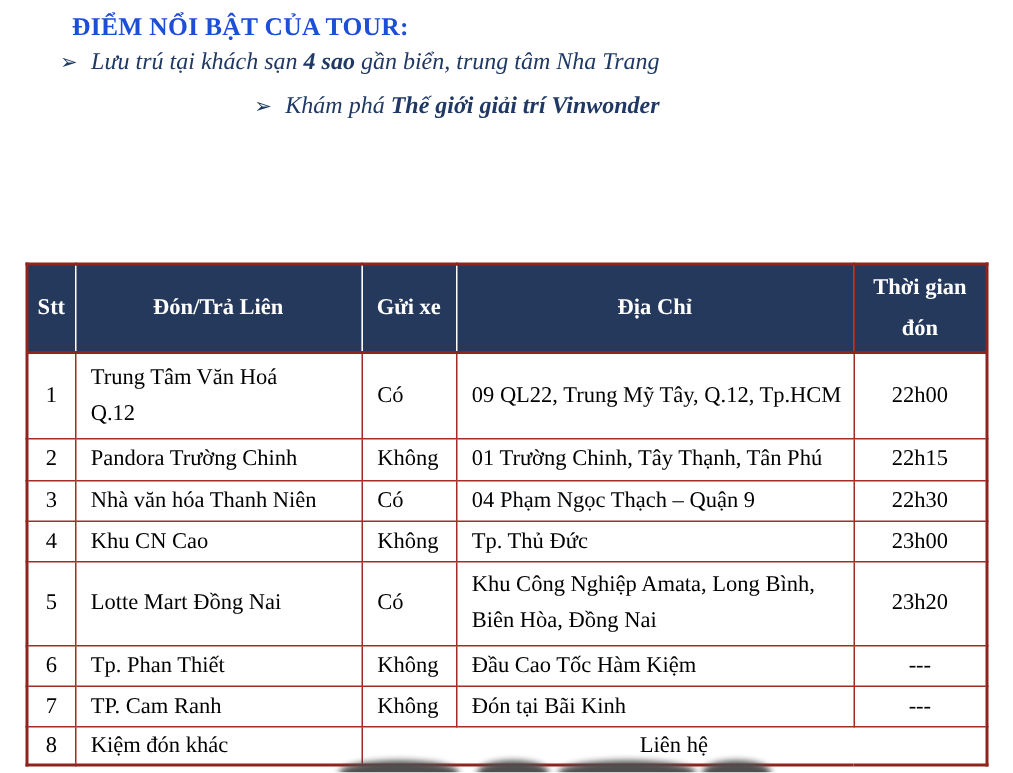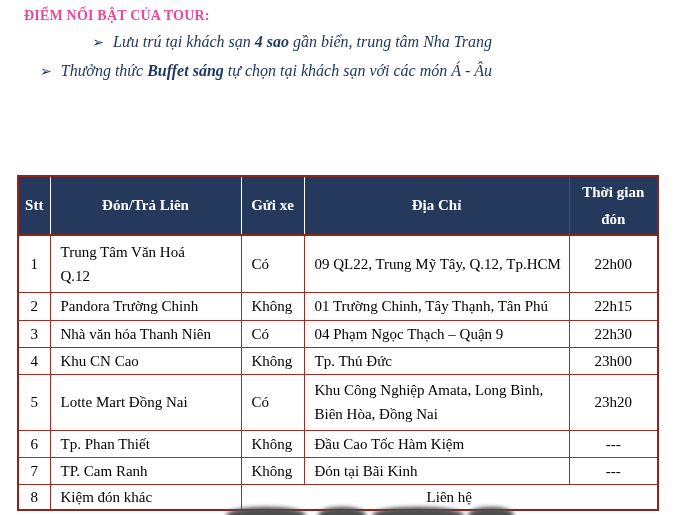--- a/index.html
+++ b/index.html
@@ -1,22 +1,22 @@
 <!DOCTYPE html>
 <html><head>
 <meta charset="utf-8">
 <style>
   html,body{margin:0;padding:0;background:#fff;}
   .doc{
     position:relative;width:675px;height:515px;background:#ffffff;
     overflow:hidden;font-family:"Liberation Serif",serif;
   }
   .h-red{
-    position:absolute;left:24px;color:#ec4899;font-weight:bold;
-    font-size:14px;letter-spacing:.2px;white-space:nowrap;
+    position:absolute;left:48px;color:#1d4ed8;font-weight:bold;
+    font-size:17px;letter-spacing:.2px;white-space:nowrap;
   }
   #highlights-title{top:8px;}
   #pickup-title{top:145px;}
   .bullets{position:absolute;left:40px;top:33px;margin:0;padding:0;list-style:none;}
   .bullets li{
     height:28.5px;color:#1f3864;font-style:italic;font-size:16px;white-space:nowrap;text-align:right;
   }
   .arrow{font-style:normal;display:inline-block;margin-right:9px;font-size:14px;}
   .b{font-weight:bold;}
   table{
@@ -57,21 +57,21 @@
 
 <div class="doc">
 
   <div class="h-red" id="highlights-title">ĐIỂM NỔI BẬT CỦA TOUR:</div>
 
   <ul class="bullets">
     <li>
       <span class="arrow">➢</span><span>Lưu trú tại khách sạn </span><span class="b">4 sao</span><span> gần biển, trung tâm Nha Trang</span>
     </li>
     <li>
-      <span class="arrow">➢</span><span>Thưởng thức </span><span class="b">Buffet sáng</span><span> tự chọn tại khách sạn với các món Á - Âu</span>
+      <span class="arrow">➢</span><span>Khám phá </span><span class="b">Thế giới giải trí Vinwonder</span><span></span>
     </li>
   </ul>
 
 
   <table>
     <colgroup>
       <col class="c-stt">
         <col class="c-place">
         <col class="c-park">
         <col class="c-addr">

